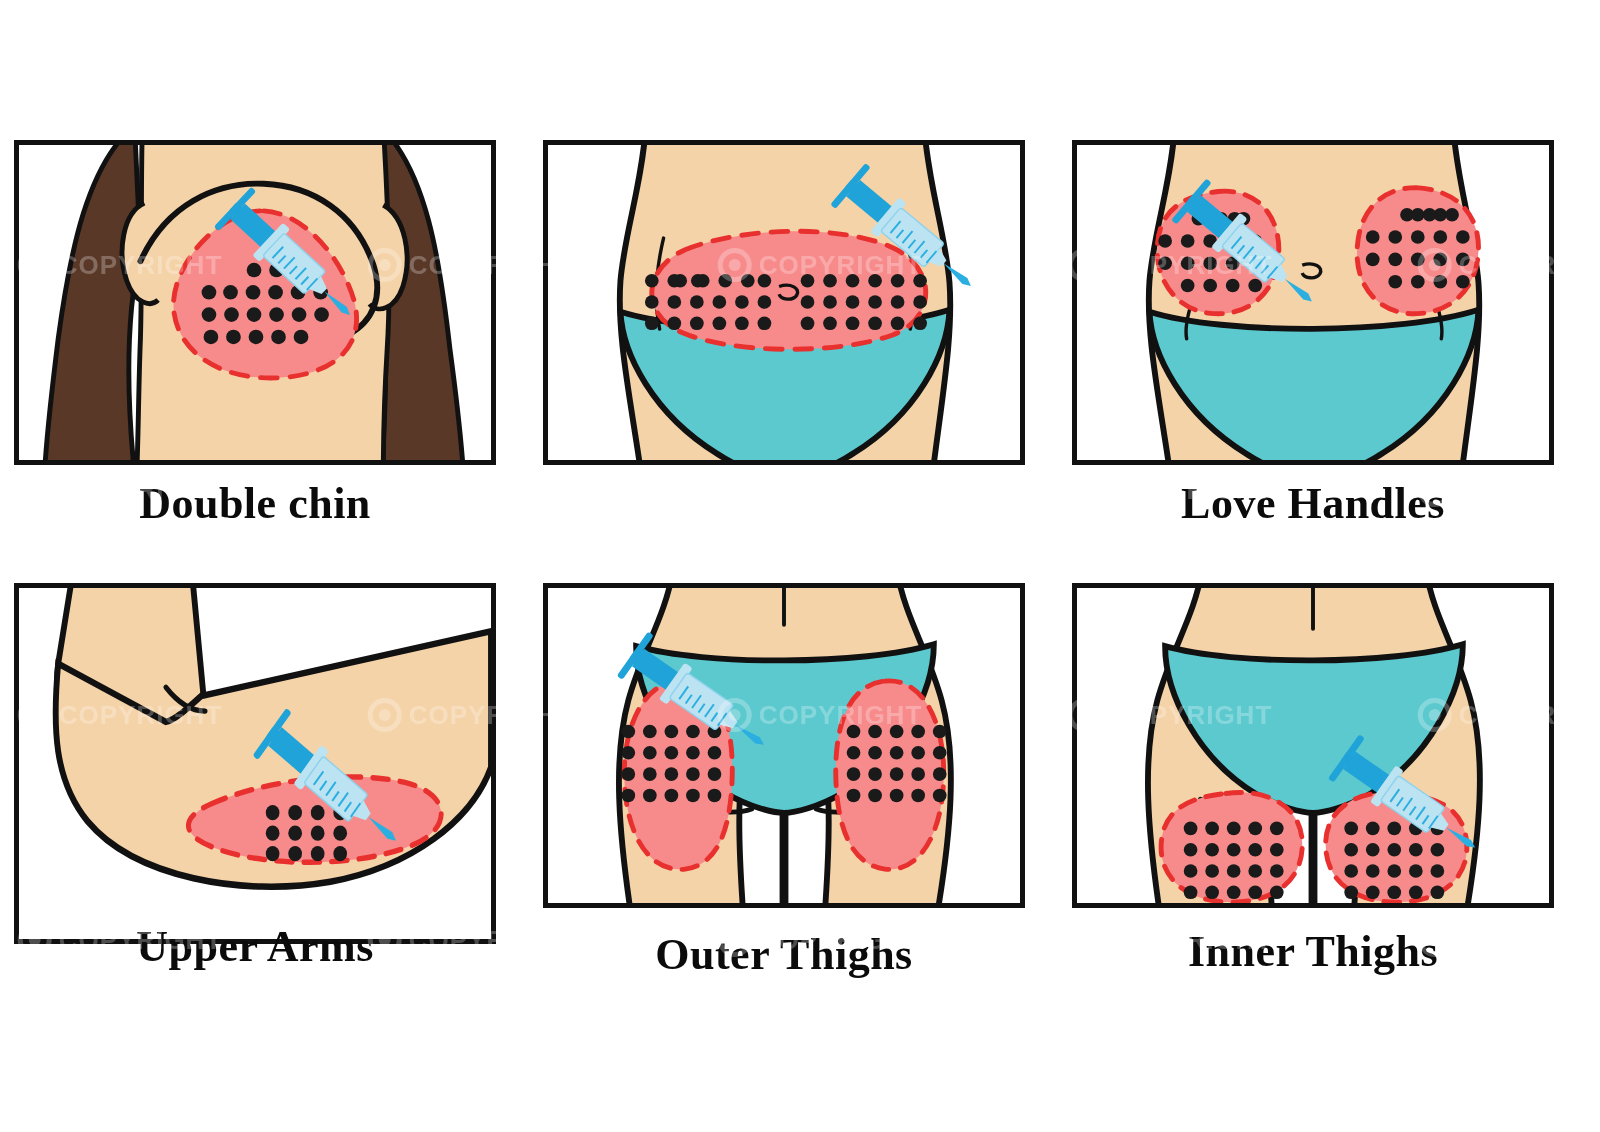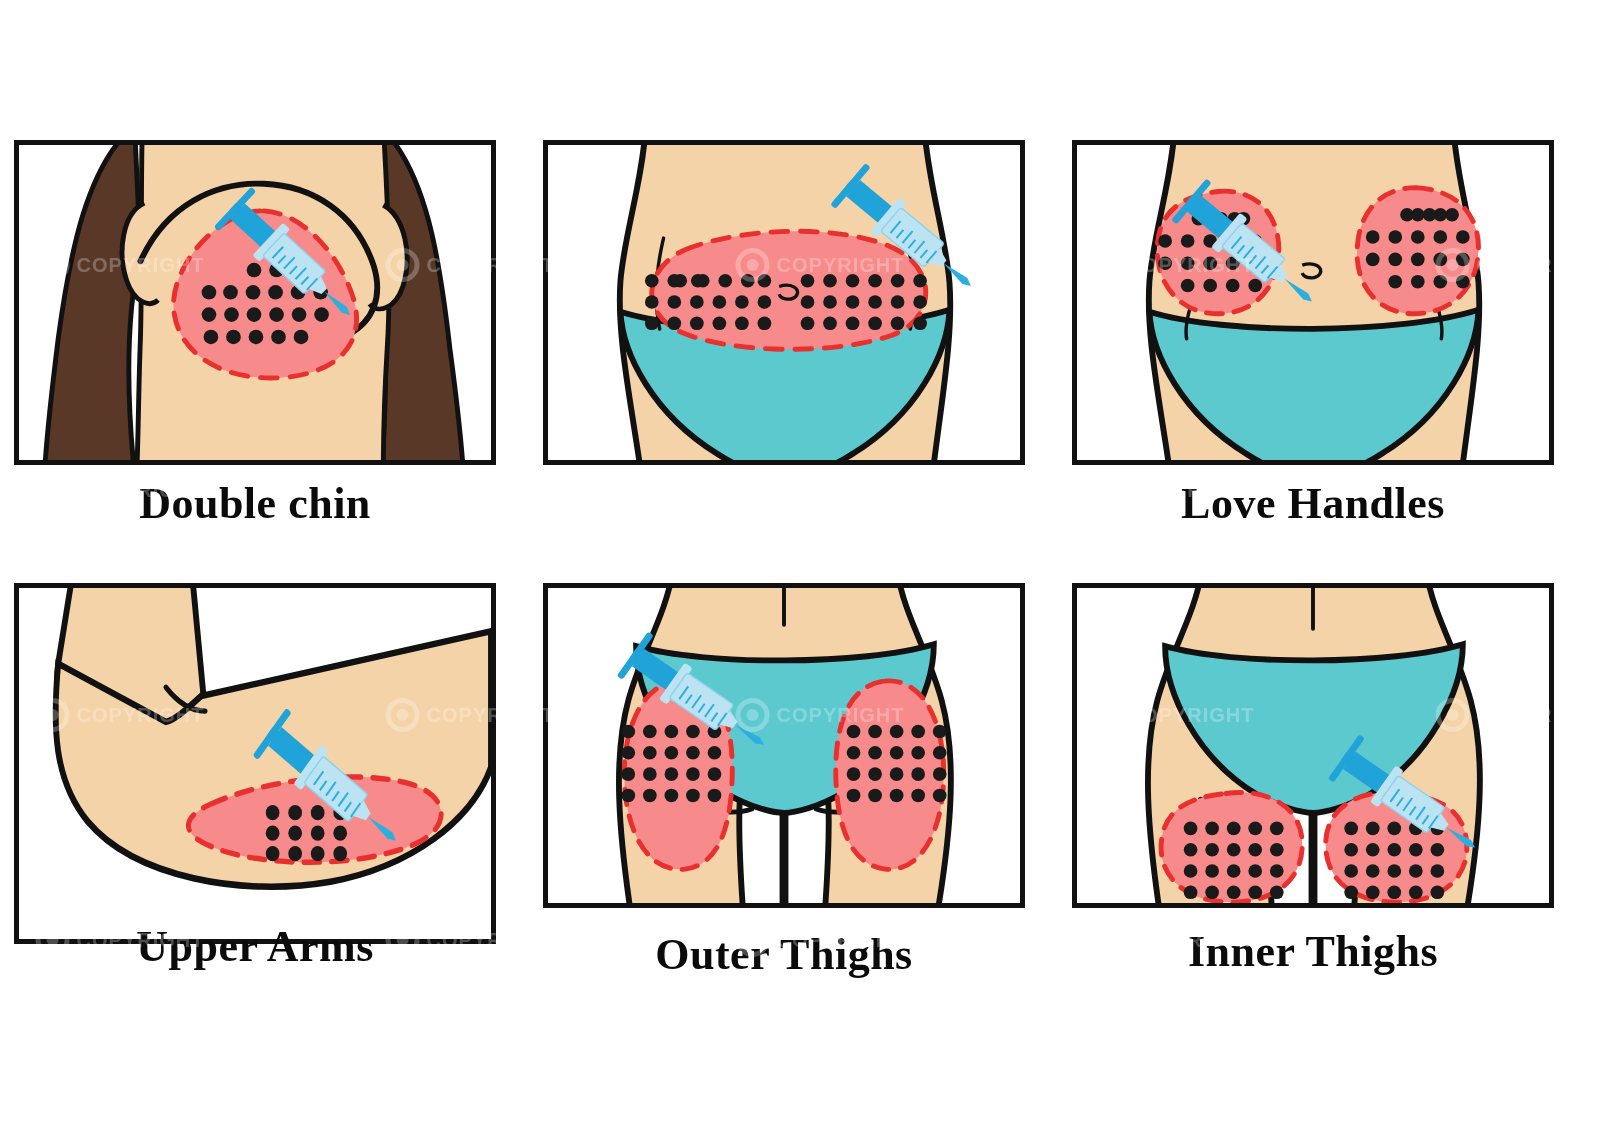--- a/index.html
+++ b/index.html
@@ -40,21 +40,21 @@
   }
   .wm .wm-c:after{
     content:"";position:absolute;
     left:50%;top:-4px;transform:translateX(-50%);
     width:9px;height:42px;
     background:transparent;
   }
   .wm .wm-t{
     font-family:"Liberation Sans", sans-serif;
     font-weight:bold;
-    font-size:20px;
+    font-size:26px;
     letter-spacing:1px;
     color:rgba(255,255,255,.85);
     text-align:right;
   }
 
   
   #sheet{
     position:absolute;inset:0;
     z-index:10;
   }

